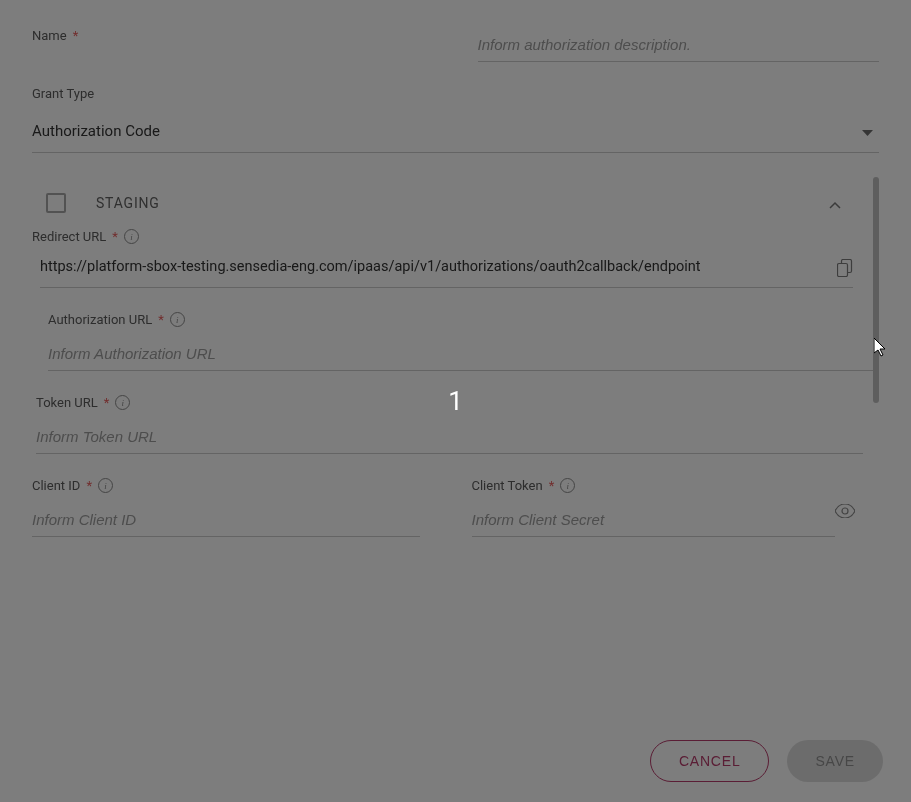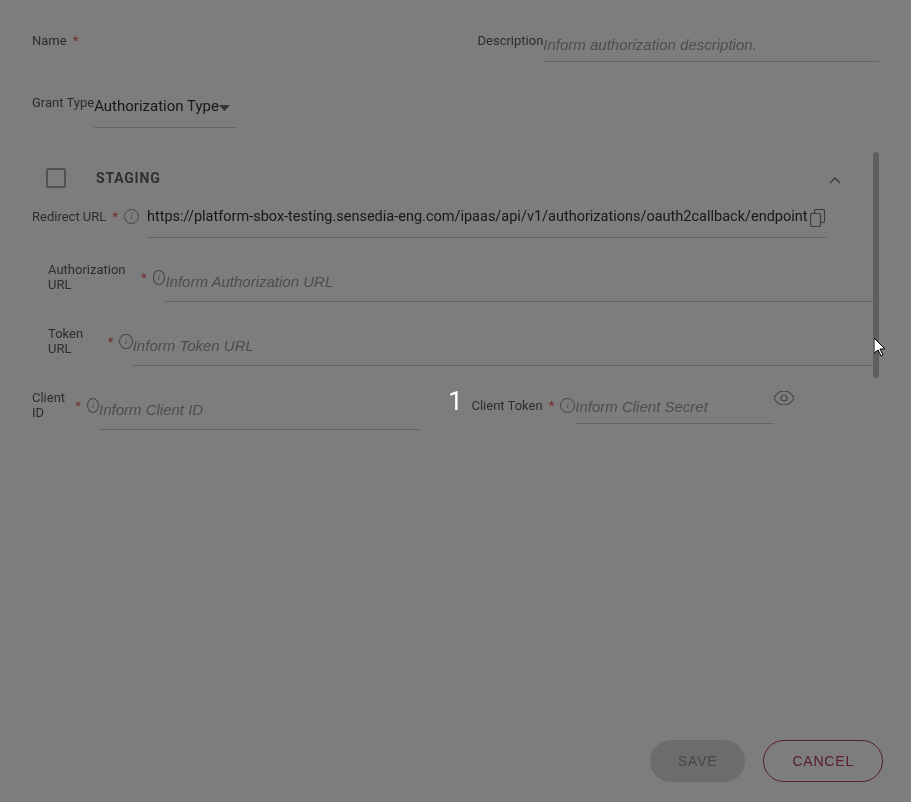--- a/index.html
+++ b/index.html
@@ -51,21 +51,21 @@
       font-weight: 400;
       margin-bottom: 28px;
     }
     .row {
       display: flex;
       gap: 44px;
     }
     .field {
       flex: 1;
       display: flex;
-      flex-direction: row;
+      flex-direction: column;
       margin-bottom: 24px;
     }
     .field.full {
       width: 100%;
     }
     .field-label {
       font-size: 13px;
       color: #5a5a5a;
       margin-bottom: 10px;
       display: flex;
@@ -127,21 +127,21 @@
     .checkbox {
       width: 20px;
       height: 20px;
       border: 2px solid #a5a5a5;
       border-radius: 2px;
     }
     .section-title {
       font-size: 14px;
       letter-spacing: 0.8px;
       color: #616161;
-      font-weight: 700;
+      font-weight: 400;
     }
     .chevron-up {
       margin-left: auto;
       color: #777;
       margin-right: 4px;
     }
     .readonly-value {
       font-size: 14.5px;
       color: #333;
       padding: 4px 0 10px 0;
@@ -232,33 +232,30 @@
 <div class="page">
 
   <div class="row">
     <div class="field">
       <div class="field-label">
         <span>Name</span>
         <span class="required">*</span>
       </div>
     </div>
     <div class="field">
-      <div class="field-label">
-        <span>Description</span>
-      </div>
       <input class="s-input" type="text" placeholder="Inform authorization description." style="">
     </div>
   </div>
 
   <div class="field full">
     <div class="field-label">
       <span>Grant Type</span>
     </div>
     <div class="select-wrap">
-      <span class="select-value">Authorization Type</span>
+      <span class="select-value">Authorization Code</span>
       <span class="dropdown-icon">
         <svg width="11" height="6" viewBox="0 0 11 6">
             <path d="M0 0 L5.5 6 L11 0 Z" fill="currentColor"></path>
           </svg>
       </span>
     </div>
   </div>
 
   <div class="scroll-section">
     <div class="scroll-bar"></div>
@@ -292,21 +289,21 @@
 
     <div class="field full" style="margin-left:16px;margin-right:6px;">
       <div class="field-label">
         <span>Authorization URL</span>
         <span class="required">*</span>
         <span class="info-icon">i</span>
       </div>
       <input class="s-input" type="text" placeholder="Inform Authorization URL" style="">
     </div>
 
-    <div class="field full" style="margin-left:16px;margin-right:6px;">
+    <div class="field full" style="margin-left:4px;margin-right:6px;">
       <div class="field-label">
         <span>Token URL</span>
         <span class="required">*</span>
         <span class="info-icon">i</span>
       </div>
       <input class="s-input" type="text" placeholder="Inform Token URL" style="">
     </div>
 
     <div class="client-row">
       <div class="field">
@@ -332,22 +329,22 @@
             </svg>
           </span>
         </div>
       </div>
     </div>
 
   </div>
 </div>
 
 <div class="button-row">
+  <button class="btn btn-cancel">CANCEL</button>
   <button class="btn btn-save">SAVE</button>
-  <button class="btn btn-cancel">CANCEL</button>
 </div>
 
 <div class="overlay"></div>
 <div class="overlay-center">1</div>
 
 <div class="cursor">
   <svg width="14" height="20" viewBox="0 0 14 20">
     <path d="M0 0 L0 15 L4 12 L7 18 L9 17 L6 11 L11 11 Z" fill="#fff" stroke="#000" stroke-width="1"></path>
   </svg>
 </div>

